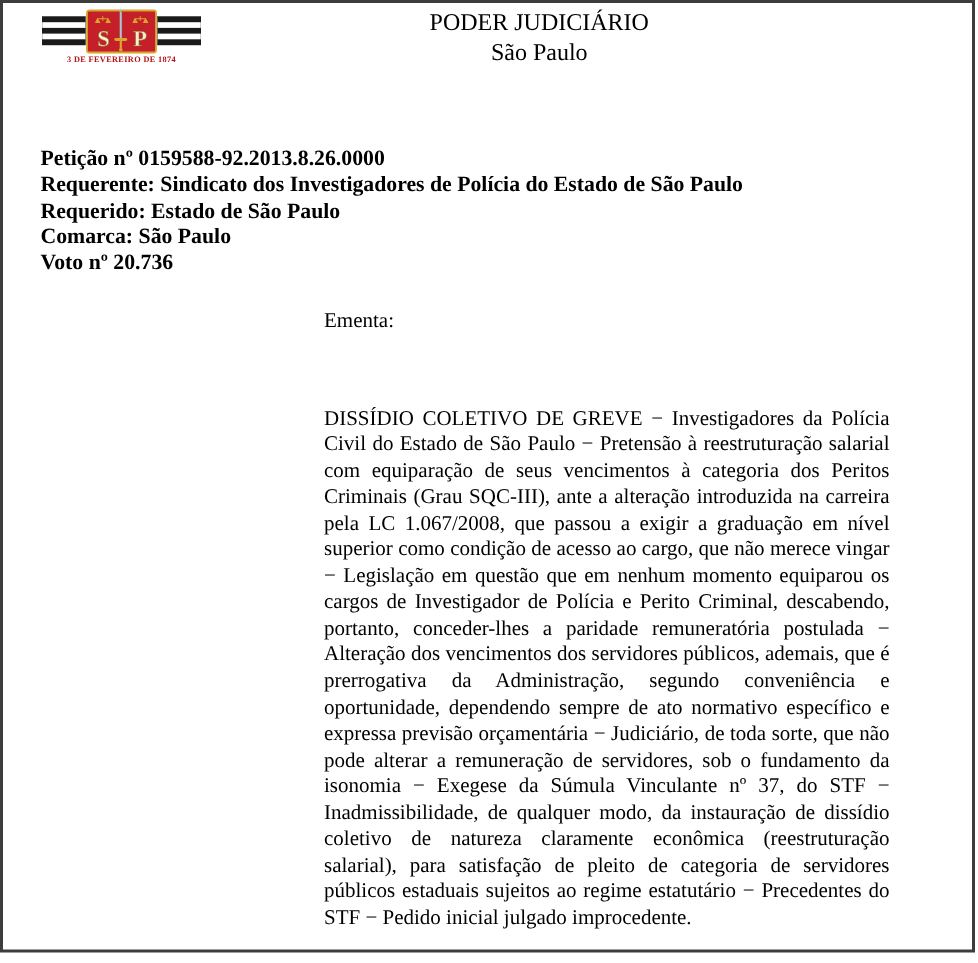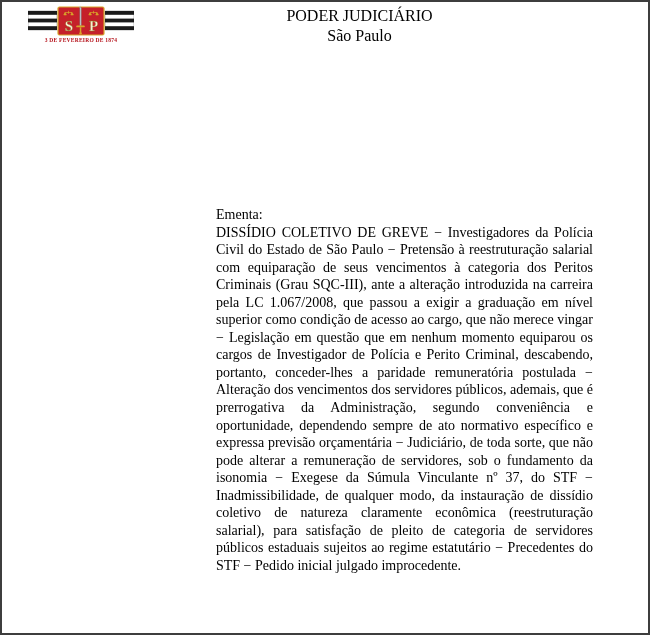--- a/index.html
+++ b/index.html
@@ -26,21 +26,21 @@
   
   .case-info{
     position:absolute;left:25px;top:96px;
     font-weight:bold;font-size:14.5px;line-height:17.3px;white-space:nowrap;
   }
   
   .ementa{
     position:absolute;left:214px;top:204px;width:377px;
     font-size:14px;line-height:17.55px;
   }
-  .ementa-body{text-align:justify;}
+  .ementa-body{text-align:justify;margin-top:47px;}
 </style>
 </head>
 <body>
 
 <div class="page">
 
   <div class="emblem-wrap">
     <svg viewBox="0 0 106 31">
 
       <g>
@@ -85,19 +85,26 @@
       </g>
     </svg>
     <div class="emblem-caption">3 DE FEVEREIRO DE 1874</div>
   </div>
 
   <div class="header-titles">
     <div>PODER JUDICIÁRIO</div>
     <div>São Paulo</div>
   </div>
 
+  <div class="case-info">
+    <div>Petição nº 0159588-92.2013.8.26.0000</div>
+    <div>Requerente: Sindicato dos Investigadores de Polícia do Estado de São Paulo</div>
+    <div>Requerido: Estado de São Paulo</div>
+    <div>Comarca: São Paulo</div>
+    <div>Voto nº 20.736</div>
+  </div>
 
   <div class="ementa">
     <div class="ementa-label">Ementa:</div>
     <div class="ementa-body">DISSÍDIO COLETIVO DE GREVE − Investigadores da Polícia Civil do Estado de São Paulo − Pretensão à reestruturação salarial com equiparação de seus vencimentos à categoria dos Peritos Criminais (Grau SQC-III), ante a alteração introduzida na carreira pela LC 1.067/2008, que passou a exigir a graduação em nível superior como condição de acesso ao cargo, que não merece vingar − Legislação em questão que em nenhum momento equiparou os cargos de Investigador de Polícia e Perito Criminal, descabendo, portanto, conceder-lhes a paridade remuneratória postulada − Alteração dos vencimentos dos servidores públicos, ademais, que é prerrogativa da Administração, segundo conveniência e oportunidade, dependendo sempre de ato normativo específico e expressa previsão orçamentária − Judiciário, de toda sorte, que não pode alterar a remuneração de servidores, sob o fundamento da isonomia − Exegese da Súmula Vinculante nº 37, do STF − Inadmissibilidade, de qualquer modo, da instauração de dissídio coletivo de natureza claramente econômica (reestruturação salarial), para satisfação de pleito de categoria de servidores públicos estaduais sujeitos ao regime estatutário − Precedentes do STF − Pedido inicial julgado improcedente.</div>
   </div>
 
 </div>
 
 </body></html>

